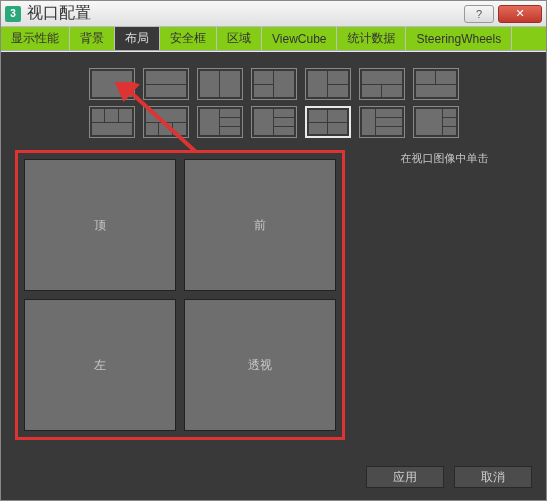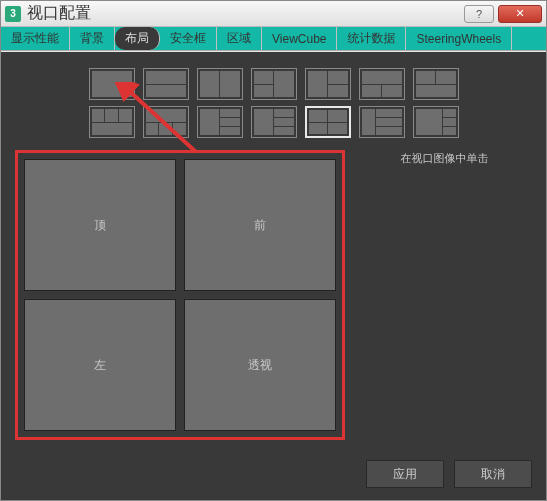--- a/index.html
+++ b/index.html
@@ -4,35 +4,35 @@
 <style>
   * { box-sizing: border-box; margin: 0; padding: 0; font-family: 'Microsoft YaHei', sans-serif; }
   body { background: #fff; width: 547px; height: 501px; overflow: hidden; }
   .window { width: 547px; height: 501px; border: 1px solid #888; background: #e8e8e8; position: relative; }
   .titlebar { height: 26px; background: linear-gradient(#f8f8f8,#e0e0e0); display: flex; align-items: center; padding: 0 4px; border-bottom: 1px solid #bbb; }
   .app-icon { width: 16px; height: 16px; background: #2aa87a; color: #fff; font-size: 10px; font-weight: bold; display: flex; align-items: center; justify-content: center; border-radius: 2px; margin-right: 6px; }
   .title { font-size: 16px; color: #333; flex: 1; }
   .win-btns { display: flex; gap: 4px; }
   .win-btn { width: 30px; height: 18px; border-radius: 3px; display: flex; align-items: center; justify-content: center; font-size: 11px; cursor: pointer; border: 1px solid #999; background: linear-gradient(#f5f5f5,#ddd); color: #555; }
   .win-btn.close { background: linear-gradient(#e36a5a,#c0392b); color: #fff; border-color: #963028; width: 44px; }
-  .tabs { height: 24px; display: flex; background: #14b8a6; border-bottom: 1px solid #aaa; }
+  .tabs { height: 24px; display: flex; background: #84cc16; border-bottom: 1px solid #aaa; }
   .tab { padding: 0 10px; font-size: 12px; color: #333; display: flex; align-items: center; border-right: 1px solid #c0c0c0; cursor: pointer; }
-  .tab.active { background: #393939; color: #ddd; border-radius: 10px; }
+  .tab.active { background: #393939; color: #ddd; }
   .content { position: absolute; top: 51px; left: 0; right: 0; bottom: 0; background: #393939; padding: 16px 14px 12px 14px; }
   .layout-grid { display: flex; flex-direction: column; gap: 6px; align-items: center; margin-bottom: 12px; }
   .layout-row { display: flex; gap: 8px; }
   .layout-opt { width: 46px; height: 32px; background: #393939; border: 1px solid #888; cursor: pointer; display: grid; padding: 2px; gap: 1px; }
   .layout-opt div { background: #6e6e6e; }
   .layout-opt.selected { border: 2px solid #e8e8e8; }
   .preview-area { display: flex; gap: 12px; margin-top: 10px; }
   .preview { width: 330px; height: 290px; border: 3px solid #d33; padding: 6px; display: grid; grid-template-columns: 1fr 1fr; grid-template-rows: 1fr 1fr; gap: 8px; }
   .vp { background: #6e6e6e; display: flex; align-items: center; justify-content: center; font-size: 12px; color: #c8c8c8; cursor: pointer; border: 1px solid #222; }
   .hint { flex: 1; display: flex; flex-direction: row; justify-content: center; font-size: 11px; color: #c8c8c8; line-height: 1.6; }
   .btn-row { position: absolute; bottom: 12px; right: 14px; display: flex; gap: 10px; }
-  .btn { width: 78px; height: 28px; background: #4c4c4c; color: #cfcfcf; font-size: 12px; display: flex; align-items: center; justify-content: center; cursor: pointer; border: 1px solid #292929; }
+  .btn { width: 78px; height: 22px; background: #4c4c4c; color: #cfcfcf; font-size: 12px; display: flex; align-items: center; justify-content: center; cursor: pointer; border: 1px solid #292929; }
   .arrow { position: absolute; top: 30px; left: 95px; pointer-events: none; }
 </style>
 </head>
 <body>
 <div class="window">
 
   <div class="titlebar">
     <div class="app-icon">3</div>
     <div class="title">视口配置</div>
     <div class="win-btns">

